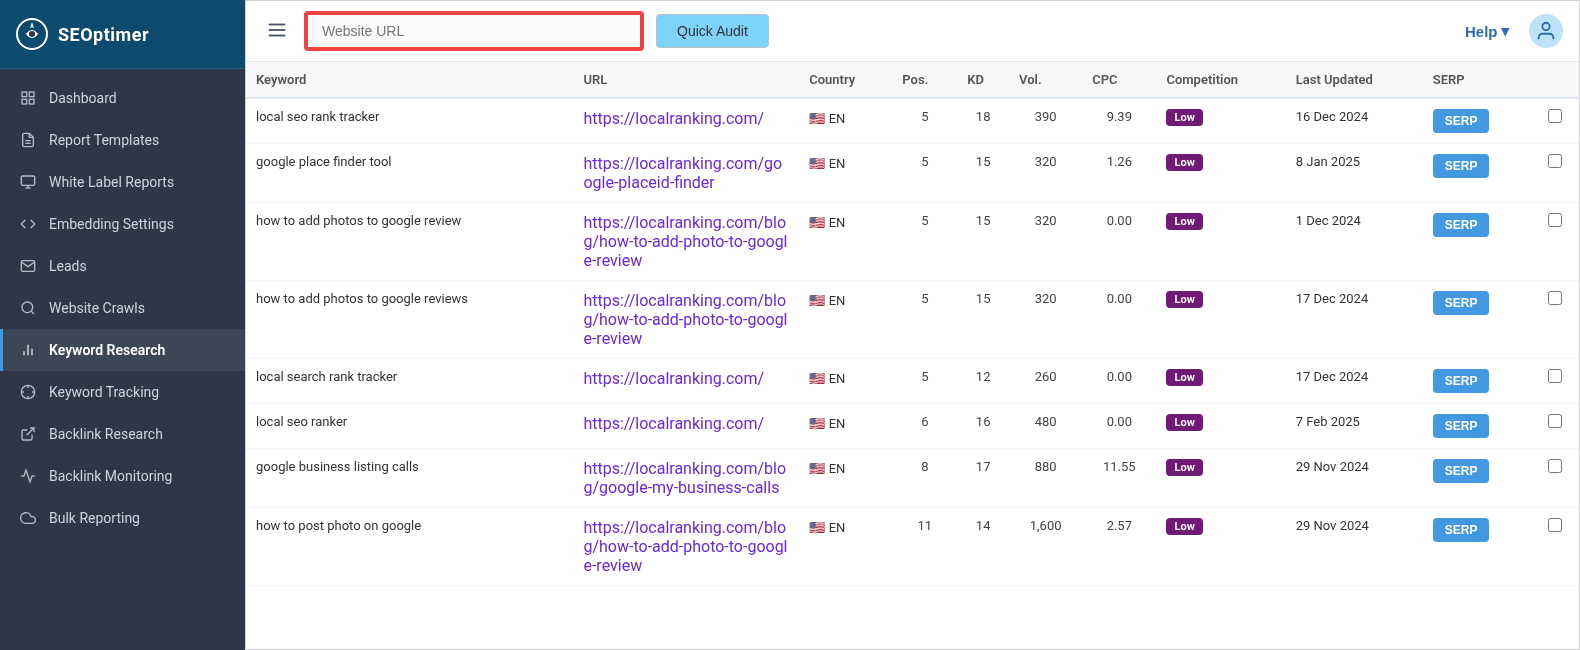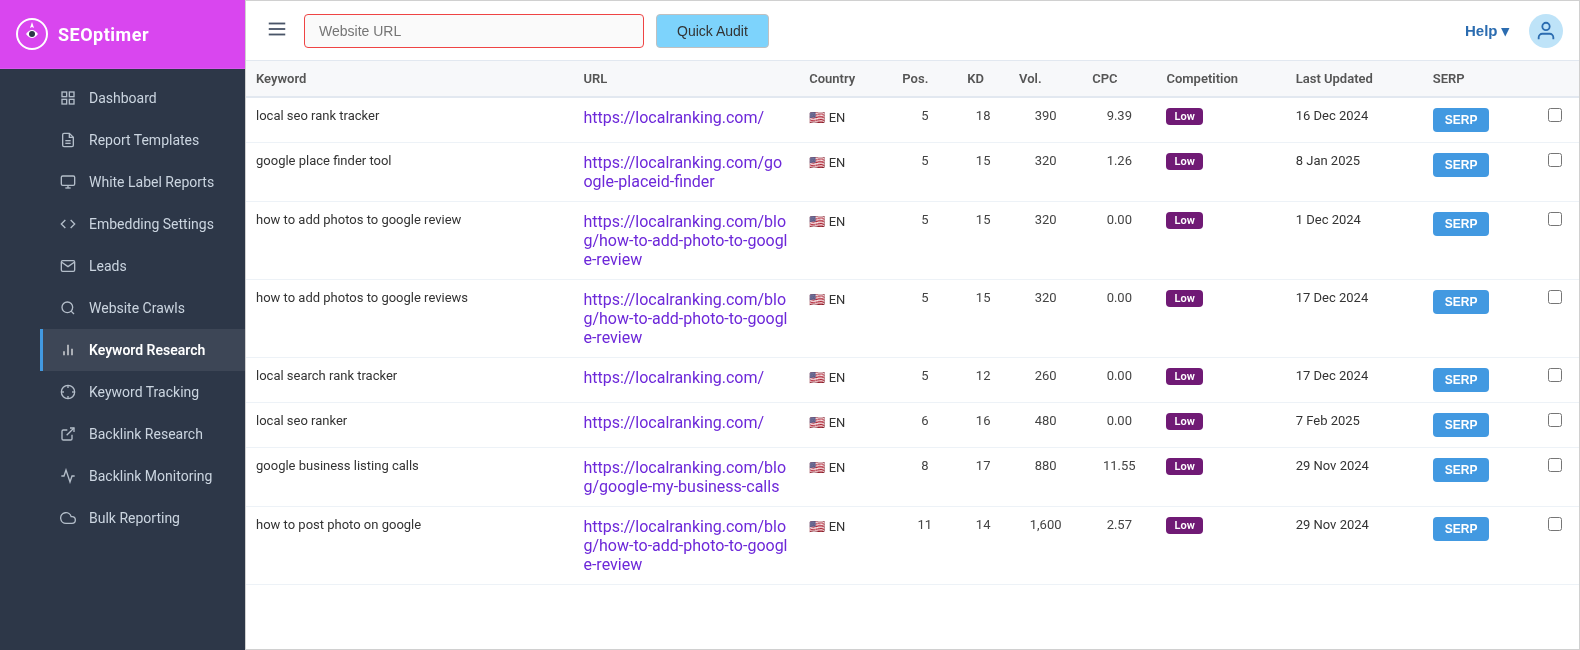--- a/index.html
+++ b/index.html
@@ -14,38 +14,37 @@
       display: flex;
       flex-direction: column;
       height: 100%;
       overflow-y: auto;
     }
     .sidebar-logo {
       display: flex;
       align-items: center;
       gap: 10px;
       padding: 18px 16px;
-      background: #d946ef;
+      background: #0c4a6e;
       border-bottom: 1px solid rgba(255,255,255,0.1);
     }
     .logo-icon {
       width: 32px;
       height: 32px;
     }
     .logo-text {
       font-size: 18px;
       font-weight: 700;
       color: #fff;
       letter-spacing: 0.5px;
     }
     .sidebar-nav {
       display: flex;
       flex-direction: column;
       padding: 8px 0;
-      margin-left: 40px;
     }
     .nav-item {
       display: flex;
       align-items: center;
       gap: 12px;
       padding: 12px 16px;
       cursor: pointer;
       color: #cbd5e0;
       font-size: 14px;
       text-decoration: none;
@@ -91,21 +90,21 @@
       background: none;
       border: none;
       cursor: pointer;
       padding: 4px;
       color: #4a5568;
     }
     .url-input {
       flex: 1;
       max-width: 340px;
       padding: 8px 14px;
-      border: 1px solid #ef4444;
+      border: 4px solid #ef4444;
       border-radius: 4px;
       font-size: 14px;
       color: #999;
       background: #fafafa;
       outline: none;
     }
     .quick-audit-btn {
       padding: 8px 20px;
       background: #7dd3fc;
       border: 1px solid #c0c0c0;

